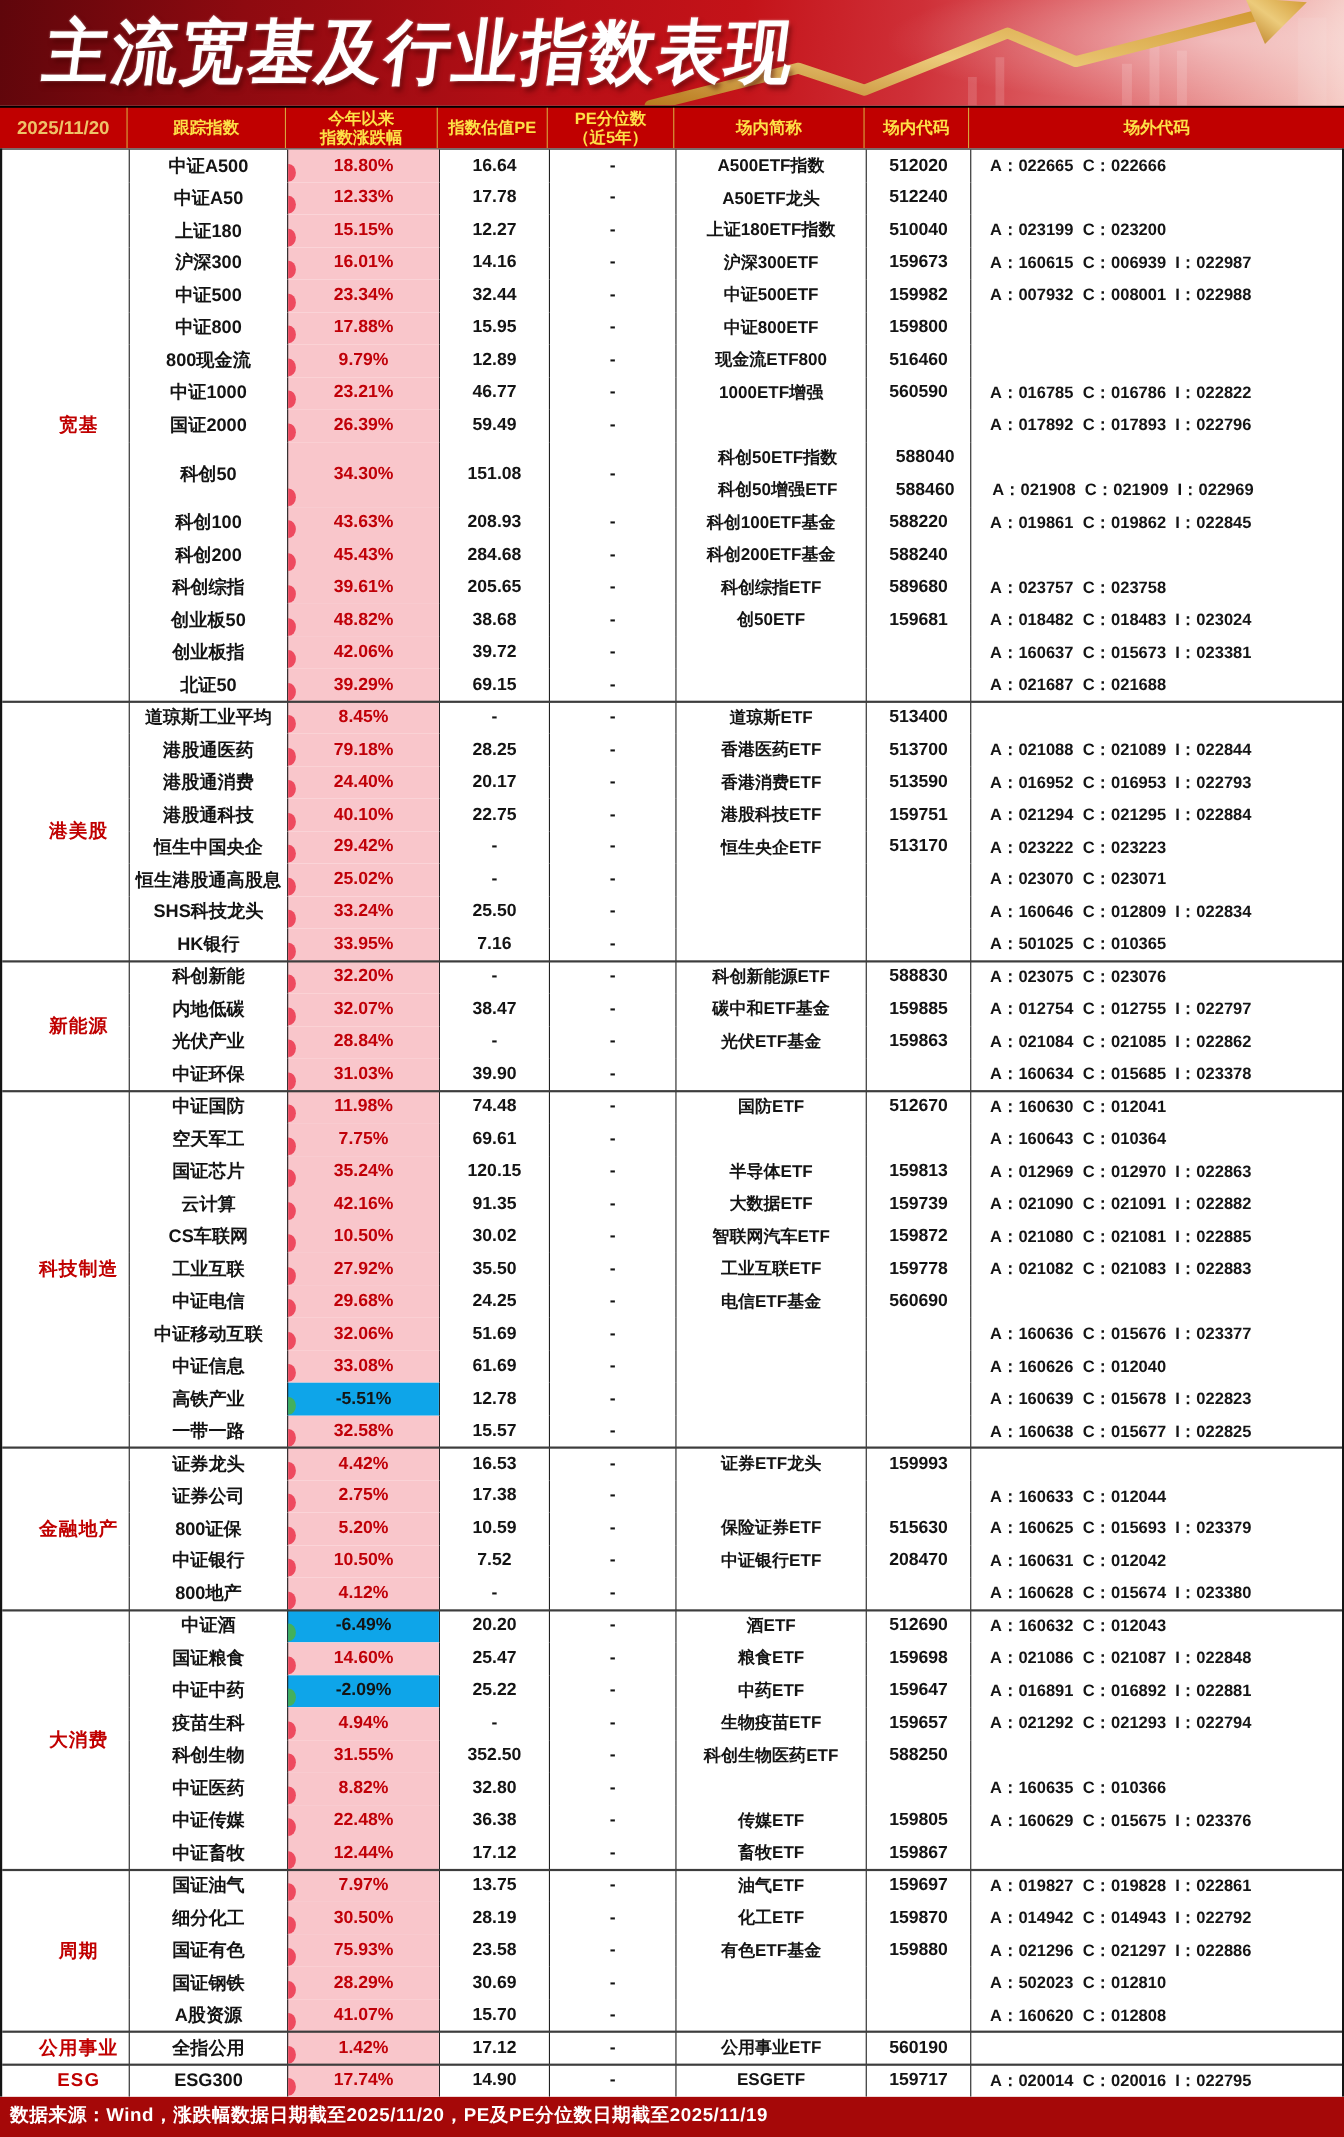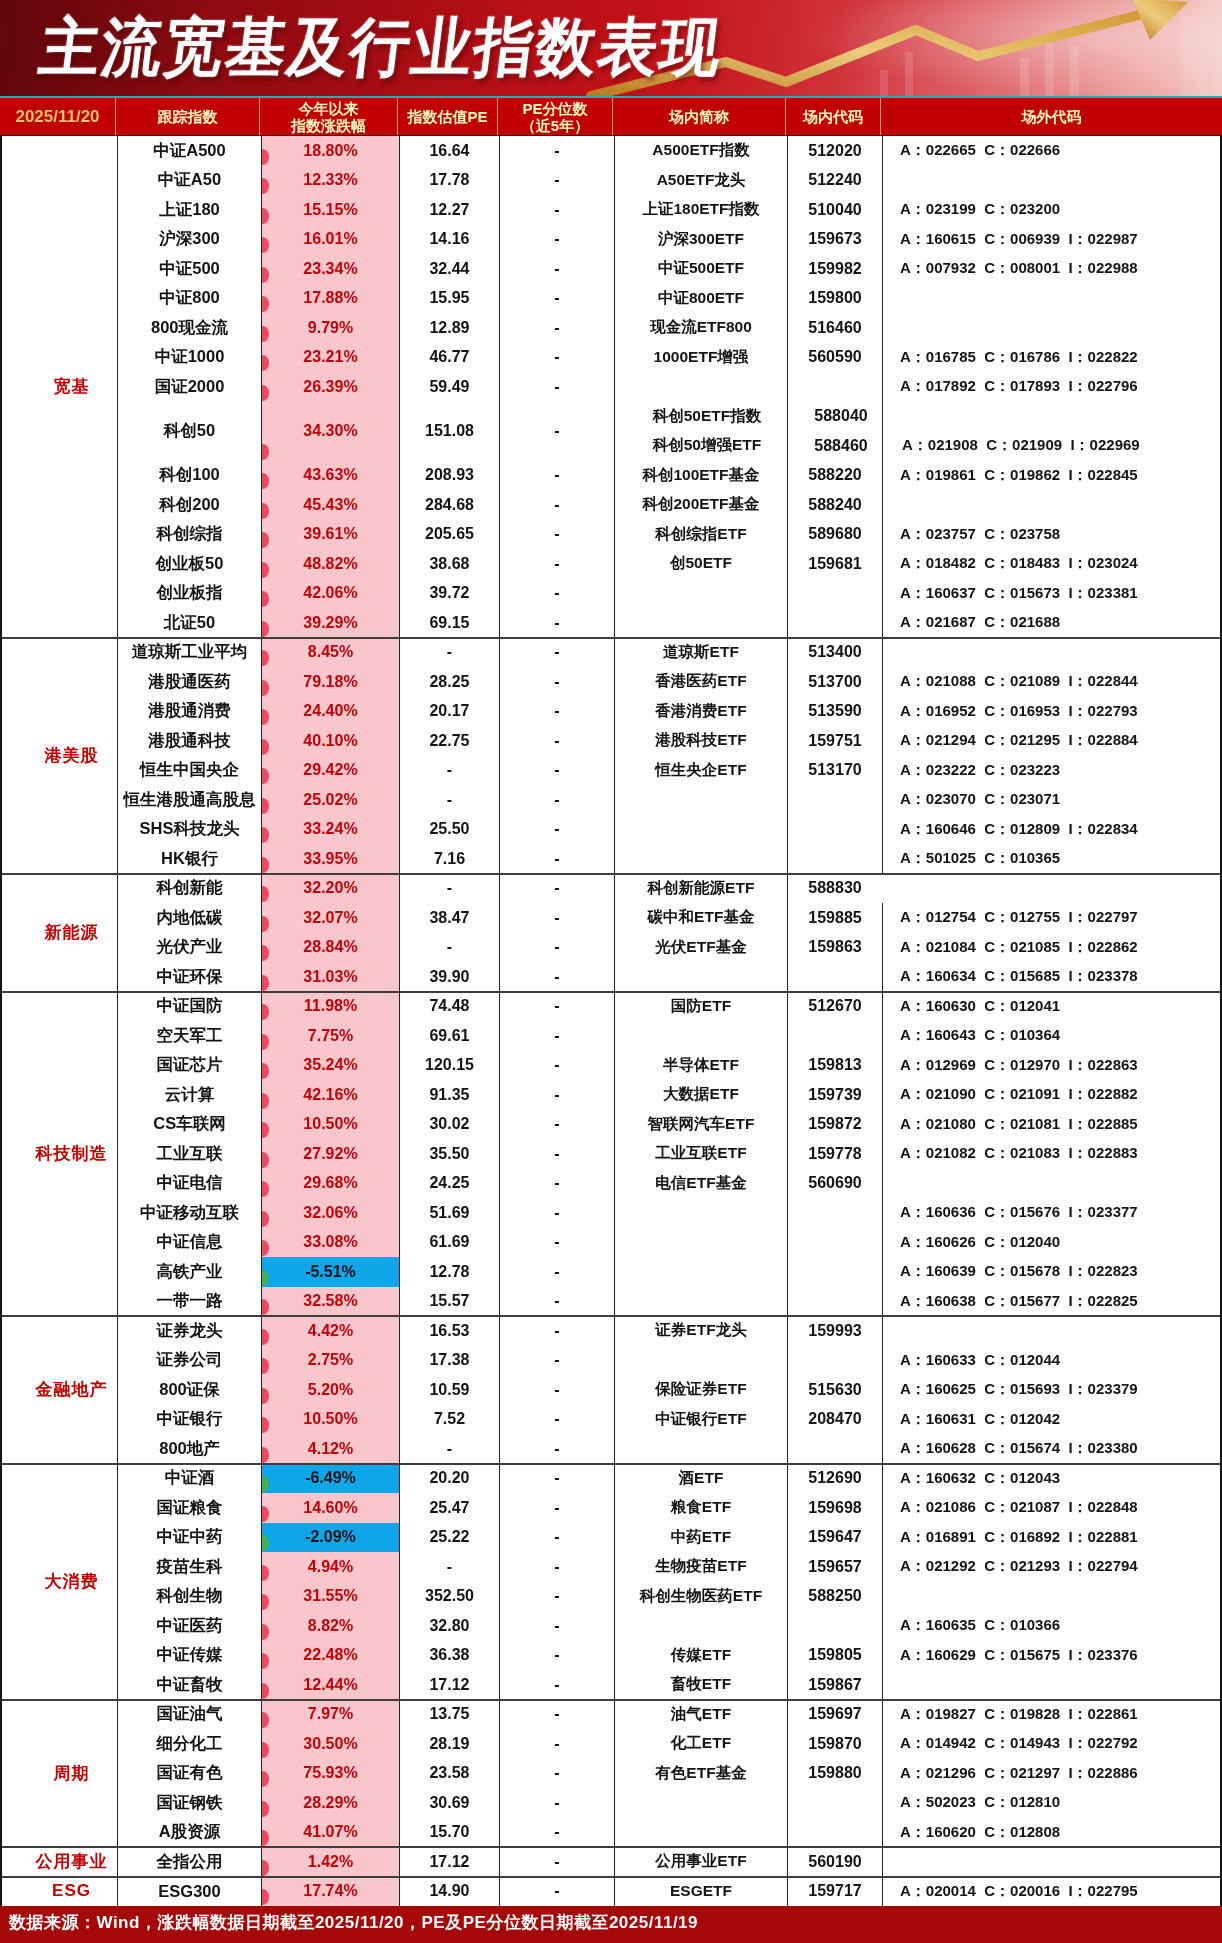--- a/index.html
+++ b/index.html
@@ -10,23 +10,23 @@
   background:linear-gradient(97deg,#5f060b 0%,#8e0a10 18%,#b80f16 42%,#c41319 55%,#cf3038 68%,#e06a6e 82%,#f0b2ae 96%,#f6cfc9 100%)}
 .glow{position:absolute;right:0;top:0;width:420px;height:96px;
   background:radial-gradient(ellipse at 72% 38%,rgba(255,255,255,.38),rgba(255,255,255,0) 70%)}
 .tick{position:absolute;bottom:0;background:rgba(255,255,255,.14)}
 .title{position:absolute;left:40px;top:8px;z-index:3;font-size:60px;font-weight:900;color:#fff;
   letter-spacing:2px;transform:skewX(-7deg) scaleY(1.06);
   text-shadow:3px 4px 5px rgba(70,0,0,.5),0 0 2px rgba(255,255,255,.6)}
 .arrow-svg{position:absolute;right:6px;top:0;width:640px;height:96px;z-index:2}
 
 .hdr{display:grid;grid-template-columns:115px 144px 138px 100px 115px 173px 95px auto;
-  height:39px;background:#c00000;border-top:2px solid #14b8a6}
+  height:39px;background:#c00000;border-top:2px solid #000000}
 .hcell{display:flex;flex-direction:column;align-items:center;justify-content:center;
-  color:#fef9c3;font-size:15px;font-weight:700;line-height:17px;border-left:1px solid #d8a33c;text-align:center}
+  color:#fde047;font-size:15px;font-weight:700;line-height:17px;border-left:1px solid #d8a33c;text-align:center}
 .hcell:first-child{border-left:none;color:#eec268;font-size:17px}
 
 .tbl{position:relative;border-left:2px solid #141414;border-right:2px solid #141414;border-top:1px solid #141414;background:#fff}
 .section{position:relative}
 .section:not(:last-child)::after{content:"";position:absolute;left:0;right:0;bottom:-1px;height:2px;background:#3d3d3d;z-index:4}
 .cat{position:absolute;left:12px;top:0;width:115px;height:100%;display:flex;align-items:center;justify-content:center;
   color:#c00000;font-weight:800;font-size:17px;letter-spacing:1px;z-index:2}
 .row{display:grid;grid-template-columns:115px 144px 138px 100px 115px 173px 95px auto;height:29.5px}
 .row.dbl{height:59px}
 .cell{display:flex;align-items:center;justify-content:center;border-left:1px solid #222;
@@ -434,20 +434,21 @@
           <div class="cell c-cat"></div>
           <div class="cell c-idx">科创新能</div>
           <div class="cell c-chg pos">
             <span class="dot"></span>
             <span class="v">32.20%</span>
           </div>
           <div class="cell c-pe">-</div>
           <div class="cell c-pct">-</div>
           <div class="cell c-etf">科创新能源ETF</div>
           <div class="cell c-code">588830</div>
+          <div class="cell c-otc">A：023075  C：023076</div>
         </div>
         <div class="row">
           <div class="cell c-cat"></div>
           <div class="cell c-idx">内地低碳</div>
           <div class="cell c-chg pos">
             <span class="dot"></span>
             <span class="v">32.07%</span>
           </div>
           <div class="cell c-pe">38.47</div>
           <div class="cell c-pct">-</div>

